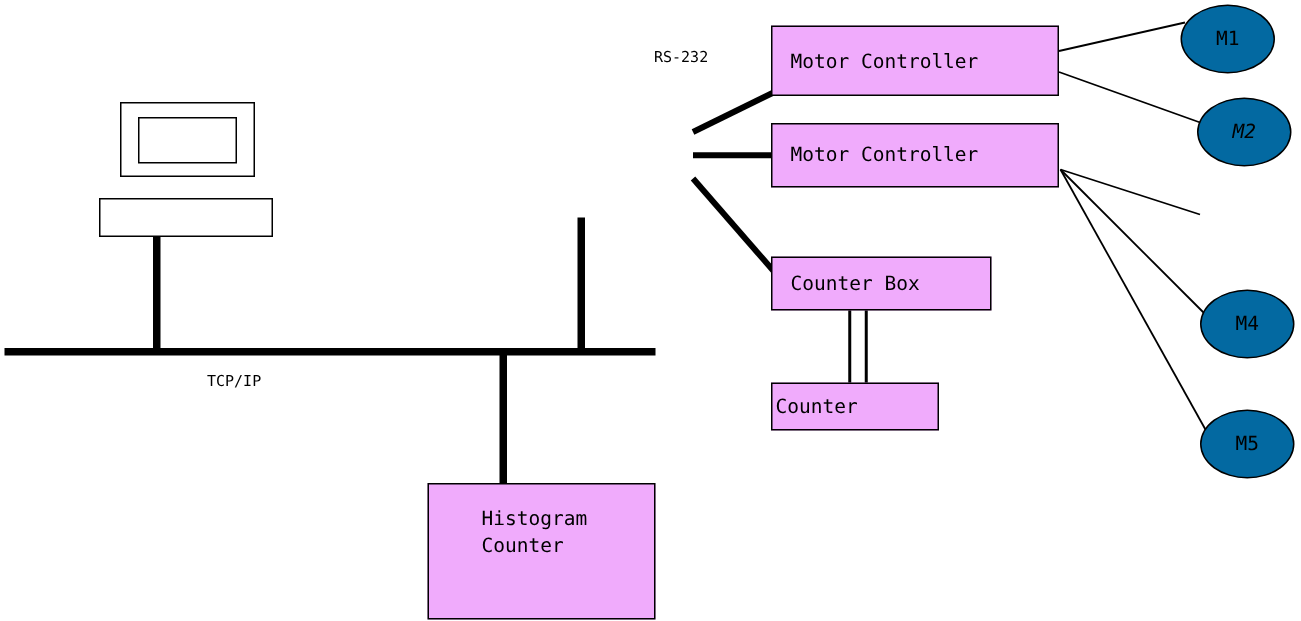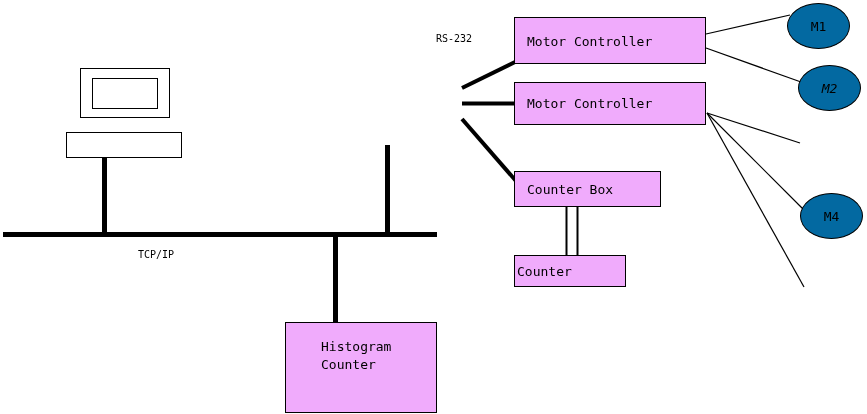--- a/index.html
+++ b/index.html
@@ -148,14 +148,17 @@
 
   <div class="ellipse" style="left:787px; top:3px; width:63px; height:46px;">
     <span>M1</span>
   </div>
   <div class="ellipse" style="left:798px; top:65px; width:63px; height:46px;font-style:italic;">
     <span>M2</span>
   </div>
   <div class="ellipse" style="left:800px; top:193px; width:63px; height:46px;">
     <span>M4</span>
   </div>
+  <div class="ellipse" style="left:800px; top:273px; width:63px; height:46px;">
+    <span>M5</span>
+  </div>
 
 </div>
 
 </body></html>

